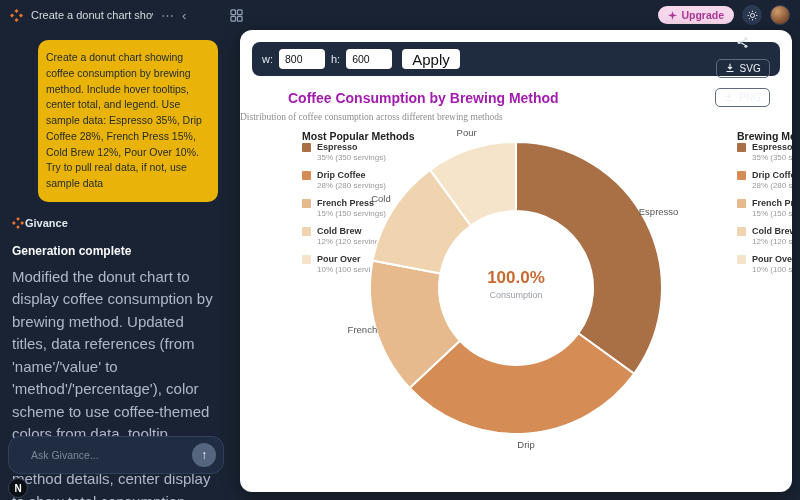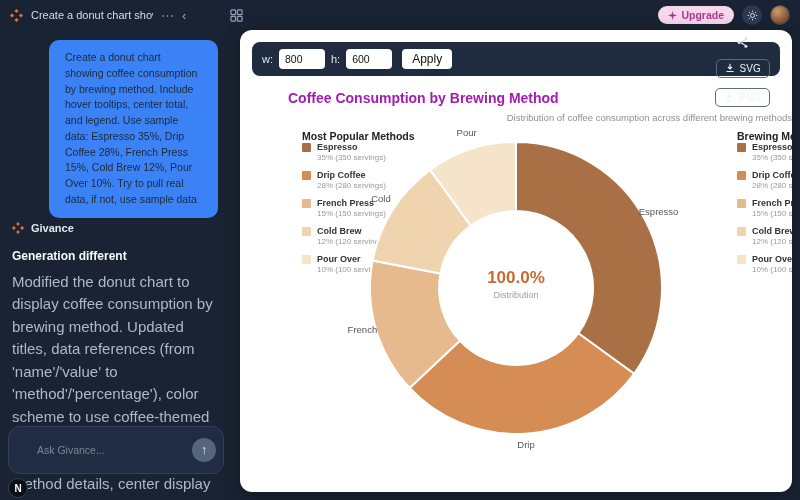--- a/index.html
+++ b/index.html
@@ -14,44 +14,44 @@
   .logo-icon { width:13px; height:13px; display:inline-flex; }
   .doc-title { font-size:11px; color:#d6dbe3; max-width:122px; white-space:nowrap; overflow:hidden; }
   .tb-icon { color:#94a3b8; font-size:13px; line-height:1; cursor:pointer; display:inline-flex; align-items:center; }
   .grid-btn { margin-left:36px; }
   .topbar-right { margin-left:auto; display:flex; align-items:center; gap:8px; }
   .upgrade-btn { display:inline-flex; align-items:center; gap:4px; background:#f7d7eb; color:#a83a95; border:none; border-radius:999px; padding:3px 10px; font-size:10.5px; font-weight:bold; cursor:pointer; font-family:inherit; }
   .theme-btn { width:20px; height:20px; border-radius:50%; background:#2b3a52; border:none; display:flex; align-items:center; justify-content:center; cursor:pointer; }
   .avatar { width:20px; height:20px; border-radius:50%; background:radial-gradient(circle at 35% 30%, #d09a6a, #7a4a2c 75%); border:1px solid #3a4658; }
   
   .sidebar { position:absolute; top:30px; left:0; width:232px; bottom:0; padding:6px 12px 0 12px; }
-  .user-bubble { background:#3b82f6; color:#1f2937; border-radius:10px; padding:10px 16px; font-size:10.5px; line-height:1.5; margin:4px 2px 0 37px; }
-  .brand-row { display:flex; align-items:center; gap:6px; margin-top:4px; }
+  .user-bubble { background:#eab308; color:#1f2937; border-radius:10px; padding:10px 8px; font-size:10.5px; line-height:1.5; margin:4px 2px 0 26px; }
+  .brand-row { display:flex; align-items:center; margin-top:15px; }
   .brand-name { font-size:11px; font-weight:bold; color:#e2e8f0; }
   .result-title { margin-top:14px; font-size:12px; font-weight:bold; color:#f8fafc; }
   .result-body { margin-top:8px; font-size:15px; line-height:1.5; color:#aeb8c8; }
   .plan-row { margin-top:20px; display:flex; align-items:center; justify-content:space-between; }
   .plan-label { font-size:11px; font-weight:bold; color:#e8edf4; }
   .show-all-btn { background:#2c3950; color:#cbd5e1; border:none; border-radius:6px; padding:4px 10px; font-size:9.5px; cursor:pointer; font-family:inherit; }
-  .composer { position:absolute; left:8px; right:8px; bottom:26px; height:48px; background:#202c41; border:1px solid #31405c; border-radius:12px; display:flex; align-items:center; padding:0 7px 0 28px; }
+  .composer { position:absolute; left:8px; right:8px; bottom:26px; height:38px; background:#202c41; border:1px solid #31405c; border-radius:12px; display:flex; align-items:center; padding:0 7px 0 22px; }
   .composer input { flex:1; background:transparent; border:none; outline:none; color:#e5e7eb; font-size:10.5px; font-family:inherit; }
   .composer input::placeholder { color:#7b8798; }
   .send-btn { width:24px; height:24px; border-radius:50%; background:#55657e; color:#f1f5f9; border:none; font-size:12px; line-height:1; cursor:pointer; display:flex; align-items:center; justify-content:center; }
   .n-logo { position:absolute; left:8px; bottom:2px; width:20px; height:20px; border-radius:50%; background:#0b0f16; border:1px solid #39424f; color:#fff; font-size:10px; font-weight:bold; display:flex; align-items:center; justify-content:center; }
   
   .card { position:absolute; left:240px; top:30px; width:552px; height:462px; background:#ffffff; border-radius:12px; overflow:hidden; box-shadow:0 4px 18px rgba(0,0,0,.35); }
   .chart-toolbar { position:absolute; left:12px; right:12px; top:12px; height:34px; background:#1f2b3e; border-radius:8px; display:flex; align-items:center; padding:0 10px; gap:6px; }
   .wh-label { color:#e2e8f0; font-size:11px; }
   .wh-input { width:46px; height:20px; border:none; border-radius:4px; background:#fff; color:#111; font-size:10.5px; padding:0 6px; font-family:inherit; }
-  .apply-btn { height:20px; padding:0 10px; background:#fff; color:#111; border:none; border-radius:4px; font-size:12px; cursor:pointer; margin-left:4px; font-family:inherit; }
+  .apply-btn { height:20px; padding:0 10px; background:#fff; color:#111; border:none; border-radius:4px; font-size:15px; cursor:pointer; margin-left:4px; font-family:inherit; }
   .toolbar-right { margin-left:auto; display:flex; align-items:center; gap:10px;flex-direction:column; }
   .icon-btn { background:none; border:none; cursor:pointer; display:flex; align-items:center; padding:0; }
   .export-btn { display:flex; align-items:center; gap:5px; background:transparent; border:1px solid #5c6b80; border-radius:5px; padding:3px 8px; color:#eef2f7; font-size:10px; cursor:pointer; font-family:inherit; }
   .chart-title { position:absolute; top:60px; left:0; width:100%; text-align:left; font-size:14px; font-weight:bold; color:#a21caf;padding-left:48px; }
-  .chart-subtitle { position:absolute; top:82px; left:0; width:100%; text-align:right; font-size:9.5px; color:#8f8f8f; }
+  .chart-subtitle { position:absolute; top:82px; left:0; width:100%; text-align:left; font-size:9.5px; color:#8f8f8f;font-family:Liberation Serif, serif; }
   .legend { position:absolute; top:100px; width:130px; }
   .legend-left { left:62px; }
   .legend-right { left:497px; }
   .legend-title { font-size:10.5px; font-weight:bold; color:#222; white-space:nowrap; }
   .legend-item { display:flex; gap:6px; margin-bottom:8px; align-items:flex-start; }
   .swatch { width:9px; height:9px; flex:0 0 9px; margin-top:1px; border-radius:1px; }
   .lname { font-size:9px; font-weight:bold; color:#333; white-space:nowrap; }
   .ldetail { font-size:8px; color:#9a9a9a; margin-top:1px; white-space:nowrap;text-align:center; }
   .donut-svg { position:absolute; left:86px; top:68px; }
   .center-label { position:absolute; left:206px; top:232px; width:140px; text-align:center; pointer-events:none; }
@@ -115,21 +115,21 @@
             <path d="M7 0l2.2 2.2L7 4.4 4.8 2.2z"></path>
             <path d="M7 9.6l2.2 2.2L7 14l-2.2-2.2z"></path>
             <path d="M2.2 4.8L4.4 7 2.2 9.2 0 7z"></path>
             <path d="M11.8 4.8L14 7l-2.2 2.2L9.6 7z"></path>
           </g>
         </svg>
     </span>
     <span class="brand-name">Givance</span>
   </div>
 
-  <div class="result-title">Generation different</div>
+  <div class="result-title">Generation complete</div>
   <p class="result-body">Modified the donut chart to display coffee consumption by brewing method. Updated titles, data references (from 'name'/'value' to 'method'/'percentage'), color scheme to use coffee-themed colors from data, tooltip content to show brewing method details, center display to show total consumption percentage, and legend to show brewing methods with their percentages and serving counts.</p>
 
   <div class="plan-row">
     <span class="plan-label">Executed the plan</span>
     <button class="show-all-btn">Show all</button>
   </div>
 
   <div class="composer">
     <input type="text" placeholder="Ask Givance..." style="">
     <button class="send-btn">↑</button>
@@ -272,16 +272,16 @@
       <path d="M83.6,289.9 A146,146 0 0 1 46.6,162.6 L114.4,175.6 A77,77 0 0 0 133.9,242.7 Z" fill="#e6ba8c" stroke="#ffffff" stroke-width="2"></path>
       <text x="36.4" y="234.6" text-anchor="middle" font-size="9.5" fill="#555">French</text>
       <path d="M46.6,162.6 A146,146 0 0 1 104.2,71.9 L144.7,127.7 A77,77 0 0 0 114.4,175.6 Z" fill="#f0d4b0" stroke="#ffffff" stroke-width="2"></path>
       <text x="54.9" y="104.3" text-anchor="middle" font-size="9.5" fill="#555">Cold</text>
       <path d="M104.2,71.9 A146,146 0 0 1 190.0,44.0 L190.0,113.0 A77,77 0 0 0 144.7,127.7 Z" fill="#f6e4ca" stroke="#ffffff" stroke-width="2"></path>
       <text x="140.6" y="37.8" text-anchor="middle" font-size="9.5" fill="#555">Pour</text>
     </svg>
 
   <div class="center-label">
     <div class="center-value">100.0%</div>
-    <div class="center-bottom">Distribution</div>
+    <div class="center-bottom">Consumption</div>
   </div>
 
 </main>
 
 </body></html>

